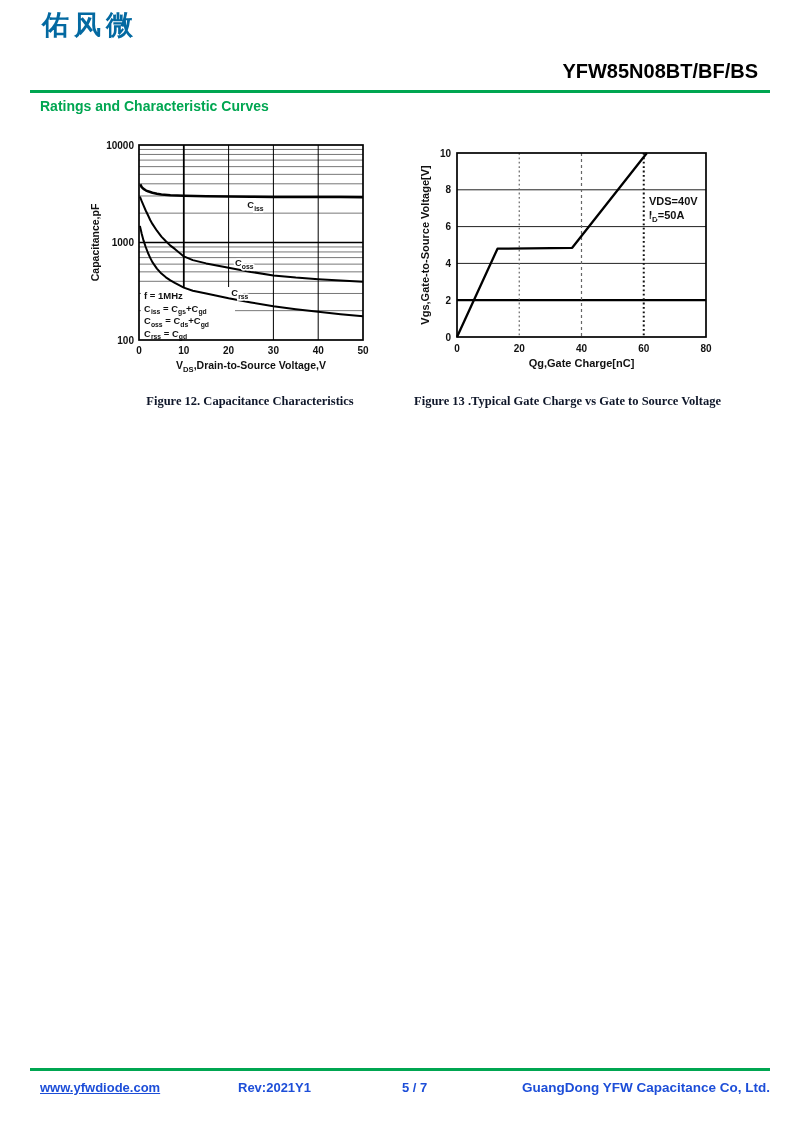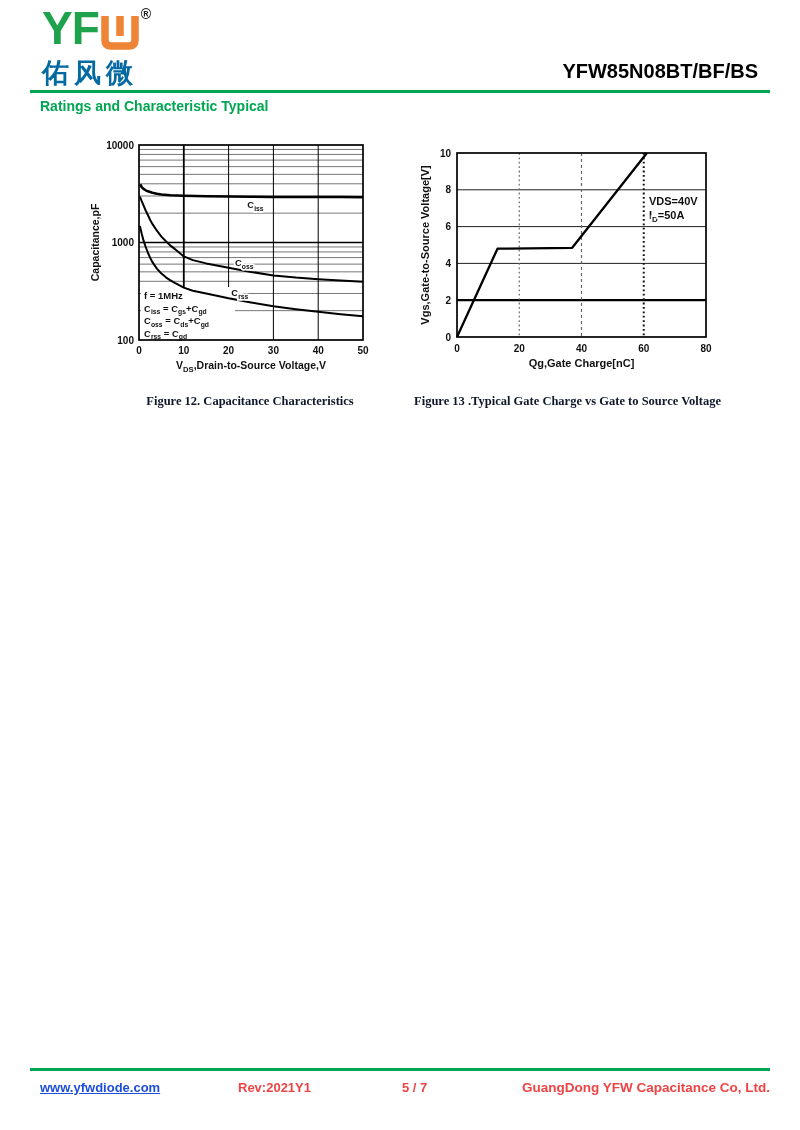--- a/index.html
+++ b/index.html
@@ -20,46 +20,36 @@
   .section-title { position:absolute; left:40px; top:98px; font-size:14px; font-weight:bold; color:#00a651; }
 
   .chart-svg { position:absolute; }
   #chart1 { left:85px; top:135px; }
   #chart2 { left:415px; top:135px; }
 
   .fig-caption { position:absolute; top:394px; font-family:"Liberation Serif", serif; font-weight:bold; font-size:12.5px; color:#0f172a; text-align:center; }
   .cap1 { left:95px; width:310px; }
   .cap2 { left:405px; width:325px; }
 
-  .footer-item { position:absolute; top:1080px; font-size:13px; font-weight:bold; color:#ef4444; }
+  .footer-item { position:absolute; top:1080px; font-size:13px; font-weight:bold; color:#1d4ed8; }
   .footer-link { left:40px; color:#1d4ed8; text-decoration:underline; cursor:pointer; }
   .footer-rev { left:238px; }
   .footer-page { left:402px; }
   .footer-company { right:30px; font-size:13.5px; }
 </style>
 </head>
 <body>
 
 <div class="logo-wrap">
-  <div class="logo-row">
-    <span class="logo-yf">YF</span>
-    <span class="logo-mark">
-      <svg width="38" height="38" viewBox="0 0 38 38">
-        <path d="M 4,2 L 4,26 Q 4,32 10,32 L 28,32 Q 34,32 34,26 L 34,2" fill="none" stroke="#ee8435" stroke-width="7.5"></path>
-        <line x1="19" y1="2" x2="19" y2="22" stroke="#ee8435" stroke-width="7.5"></line>
-      </svg>
-    </span>
-    <span class="logo-reg">®</span>
-  </div>
   <div class="logo-cn">佑风微</div>
 </div>
 
 <div class="part-number">YFW85N08BT/BF/BS</div>
 <div class="green-rule rule-top"></div>
-<div class="section-title">Ratings and Characteristic Typical</div>
+<div class="section-title">Ratings and Characteristic Curves</div>
 
 <svg id="chart1" class="chart-svg" width="295" height="240">
     <g>
       <line x1="54" y1="175.6495754227618" x2="278" y2="175.6495754227618" stroke="#3c3c3c" stroke-width="0.7"></line>
       <line x1="54" y1="158.4806776648329" x2="278" y2="158.4806776648329" stroke="#3c3c3c" stroke-width="0.7"></line>
       <line x1="54" y1="146.29915084552366" x2="278" y2="146.29915084552366" stroke="#3c3c3c" stroke-width="0.7"></line>
       <line x1="54" y1="136.8504245772382" x2="278" y2="136.8504245772382" stroke="#3c3c3c" stroke-width="0.7"></line>
       <line x1="54" y1="129.13025308759478" x2="278" y2="129.13025308759478" stroke="#3c3c3c" stroke-width="0.7"></line>
       <line x1="54" y1="122.60294109860995" x2="278" y2="122.60294109860995" stroke="#3c3c3c" stroke-width="0.7"></line>
       <line x1="54" y1="116.94872626828548" x2="278" y2="116.94872626828548" stroke="#3c3c3c" stroke-width="0.7"></line>

